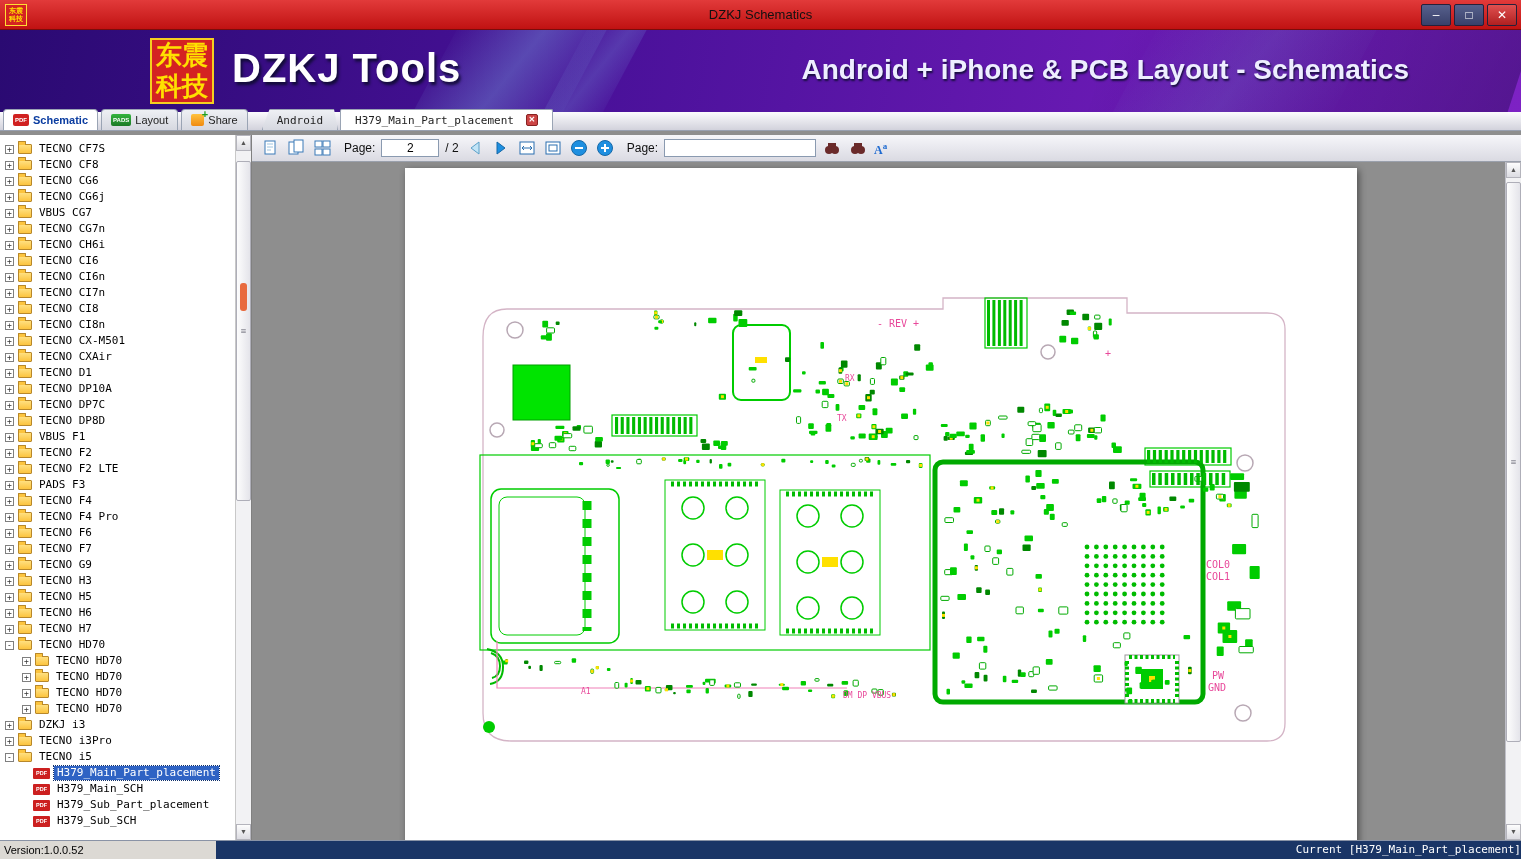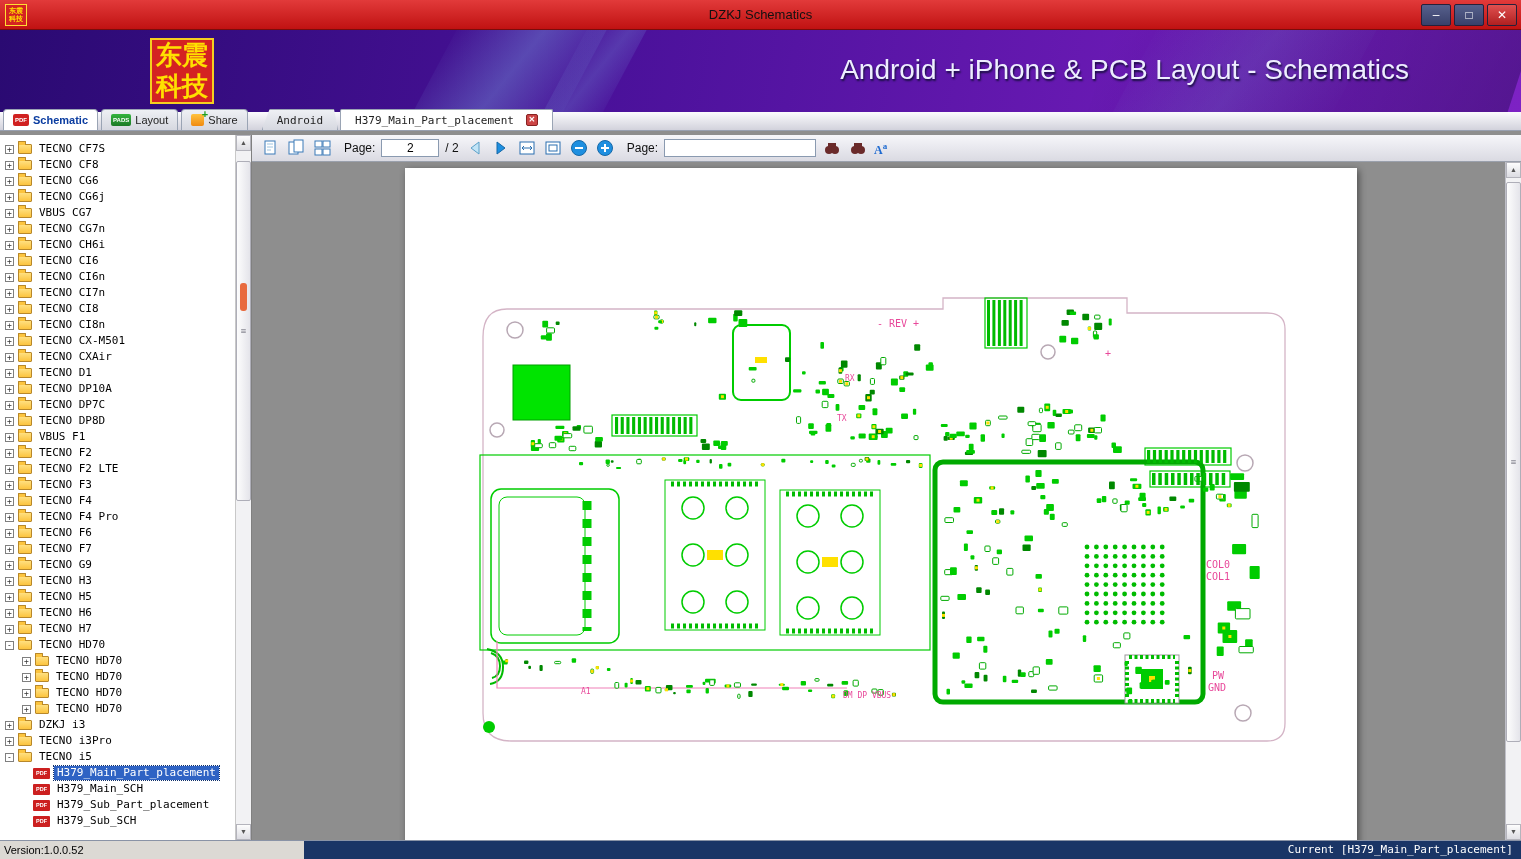--- a/index.html
+++ b/index.html
@@ -14,21 +14,21 @@
   .wbtn{width:30px;height:22px;border:1px solid #27203a;border-radius:2px;color:#fff;font:12px/20px "Liberation Sans",sans-serif;text-align:center;background:linear-gradient(#56608c,#39406a)}
   .wbtn.close{background:linear-gradient(#e05050,#b02020)}
 
   
   .banner{position:absolute;top:30px;left:0;right:0;height:82px;background:linear-gradient(100deg,#2a0a72 0%,#4a119a 40%,#6a1ab4 75%,#7d22c4 100%);overflow:hidden}
   .streak{position:absolute;top:-20px;height:140px;background:linear-gradient(105deg,transparent,rgba(140,220,255,.28),transparent);transform:skewX(-28deg)}
   .s1{left:430px;width:150px}.s2{left:560px;width:60px;opacity:.7}.s3{left:1130px;width:220px;opacity:.5}
   .wedge{position:absolute;right:0;top:0;width:420px;height:100%;background:linear-gradient(100deg,transparent,rgba(10,0,50,.35));transform:skewX(-18deg)}
   .logo{position:absolute;left:150px;top:8px;width:64px;height:66px;background:#d42222;border:2px solid #f5cf20;color:#ffe000;font:bold 26px/31px "Liberation Sans",sans-serif;text-align:center}
   .btitle{position:absolute;left:232px;top:16px;font-size:40px;font-weight:bold;color:#fff;text-shadow:2px 3px 3px #120c38;letter-spacing:1px}
-  .bsub{position:absolute;right:112px;top:24px;font-size:28px;font-weight:400;color:#eef;text-shadow:1px 2px 2px #180f40}
+  .bsub{position:absolute;right:112px;top:24px;font-size:28px;font-weight:700;color:#eef;text-shadow:1px 2px 2px #180f40}
 
   
   .tabbar{position:absolute;top:112px;left:0;right:0;height:19px;background:linear-gradient(#fbfbfd,#d2d2dc);border-bottom:1px solid #98a0b0;display:flex;align-items:flex-end}
   .atab{display:inline-flex;align-items:center;gap:4px;height:21px;padding:0 9px;margin-left:3px;border:1px solid #9aa4b4;border-bottom:none;border-radius:4px 4px 0 0;background:linear-gradient(#eef0f4,#d6d8e0);font-size:11px;color:#222;white-space:nowrap}
   .atab.active{background:#fff;color:#0a3ca0;font-weight:bold}
   .dtab{display:inline-flex;align-items:center;gap:5px;height:21px;padding:0 14px;margin-left:2px;border:1px solid #9aa4b4;border-bottom:none;background:linear-gradient(#eef0f4,#d6d8e0);font:11px "DejaVu Sans Mono",monospace;color:#222;clip-path:polygon(8px 0,calc(100% - 4px) 0,100% 100%,0 100%)}
   .dtab.active{background:#fff;clip-path:none;border-radius:2px 2px 0 0}
   .ic-pdf{background:#d02020;color:#fff;font:bold 6px/12px "Liberation Sans",sans-serif;padding:0 2px;height:12px;border-radius:2px}
   .ic-pads{background:linear-gradient(#34b43e,#1c7a26);color:#fff;font:bold 6px/12px "Liberation Sans",sans-serif;padding:0 2px;height:12px;border-radius:2px}
   .ic-share{width:13px;height:12px;background:linear-gradient(#ffc23e,#f08a10);border-radius:2px;position:relative}
@@ -66,22 +66,22 @@
   .casebtn sup{font-size:9px}
 
   
   .viewport{position:absolute;top:162px;left:252px;right:16px;bottom:19px;background:#8e8e8e;overflow:hidden}
   .page{position:absolute;left:153px;top:6px;width:952px;height:700px;background:#fff;box-shadow:2px 2px 7px rgba(0,0,0,.45)}
   .pcbsvg{position:absolute;left:70px;top:121px;width:820px;height:460px}
   .rscroll{position:absolute;top:162px;right:0;bottom:19px;width:16px;background:#f2f2f4;border-left:1px solid #c0c0c8}
 
   
   .statusbar{position:absolute;left:0;right:0;bottom:0;height:19px;border-top:1px solid #8a93a6;display:flex}
-  .stleft{width:304px;background:#dcd9d4;color:#000;font-size:11px;line-height:18px;padding-left:4px}
-  .stright{flex:1;background:#1a3566;color:#fff;font:11px/18px "DejaVu Sans Mono",monospace;text-align:right;padding-right:8px}
+  .stleft{width:216px;background:#dcd9d4;color:#000;font-size:11px;line-height:18px;padding-left:4px}
+  .stright{flex:1;background:#1a3566;color:#fff;font:11px/18px "DejaVu Sans Mono",monospace;text-align:right;padding-right:0}
 
   
   .outline{fill:#fff;stroke:#d4b4c6;stroke-width:1.3}
   .hole{fill:#fff;stroke:#b8a8b4;stroke-width:1.5}
   .grect{fill:none;stroke:#00cc00;stroke-width:1.2}
   .simc{fill:#fff;stroke:#00cc00;stroke-width:1.5}
   .teeth{stroke:#00bb00;stroke-width:5;stroke-dasharray:3 3}
   .teeth2{stroke:#00bb00;stroke-width:4;stroke-dasharray:3 2.5}
   .lbl text{fill:#e8489a;font:10px "DejaVu Sans Mono",monospace}
   .lbl text.sm{font-size:8px}
@@ -104,20 +104,21 @@
 
 <div class="banner">
   <div class="streak s1"></div>
   <div class="streak s2"></div>
   <div class="streak s3"></div>
   <div class="wedge"></div>
   <div class="logo">
     <div>东震</div>
     <div>科技</div>
   </div>
+  <div class="btitle">DZKJ Tools</div>
   <div class="bsub">Android + iPhone &amp; PCB Layout - Schematics</div>
 </div>
 
 <div class="tabbar">
   <div class="atab active">
     <span class="ic-pdf">PDF</span>
     <span>Schematic</span>
   </div>
   <div class="atab">
     <span class="ic-pads">PADS</span>
@@ -240,21 +241,21 @@
         <span class="tlabel">TECNO F2</span>
       </div>
       <div class="trow" style="padding-left: 5px;">
         <span class="exp">+</span>
         <span class="fold"></span>
         <span class="tlabel">TECNO F2 LTE</span>
       </div>
       <div class="trow" style="padding-left: 5px;">
         <span class="exp">+</span>
         <span class="fold"></span>
-        <span class="tlabel">TECNO F3</span>
+        <span class="tlabel">PADS F3</span>
       </div>
       <div class="trow" style="padding-left: 5px;">
         <span class="exp">+</span>
         <span class="fold"></span>
         <span class="tlabel">TECNO F4</span>
       </div>
       <div class="trow" style="padding-left: 5px;">
         <span class="exp">+</span>
         <span class="fold"></span>
         <span class="tlabel">TECNO F4 Pro</span>

